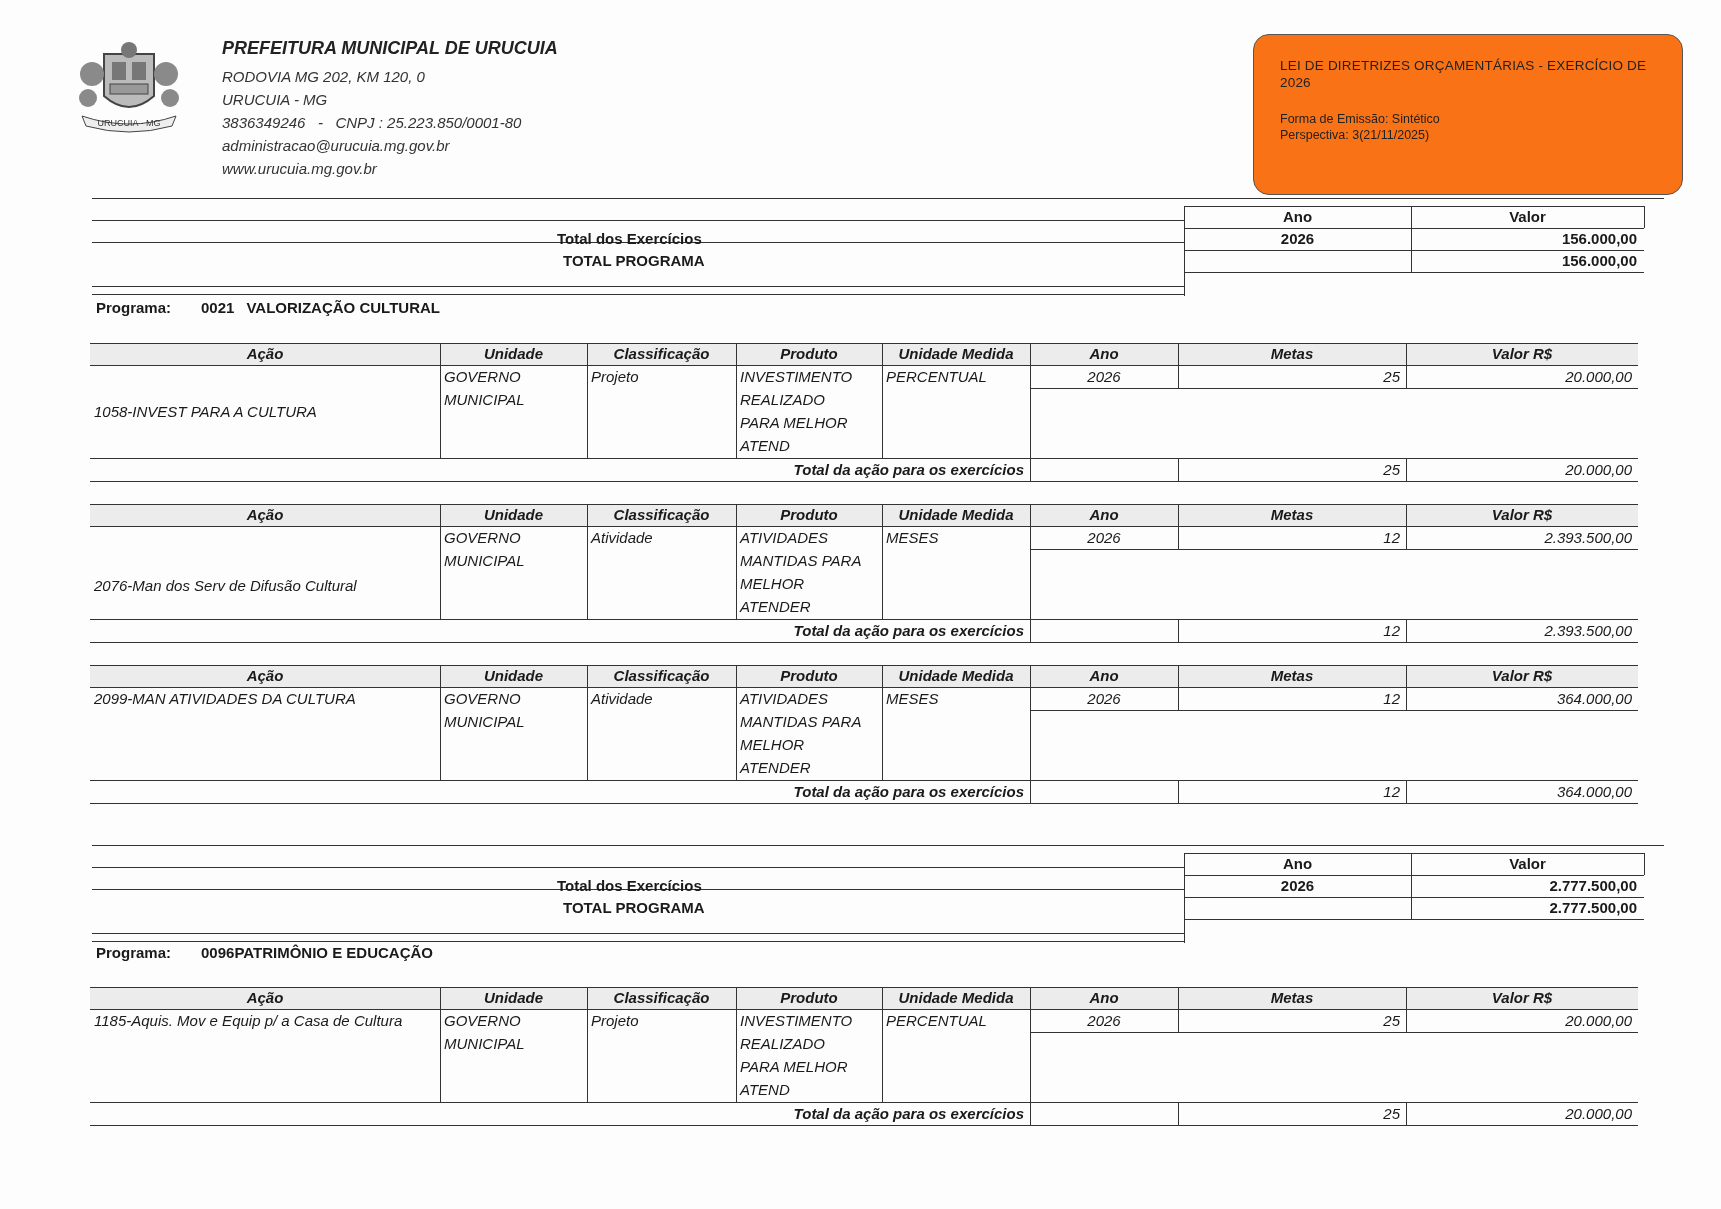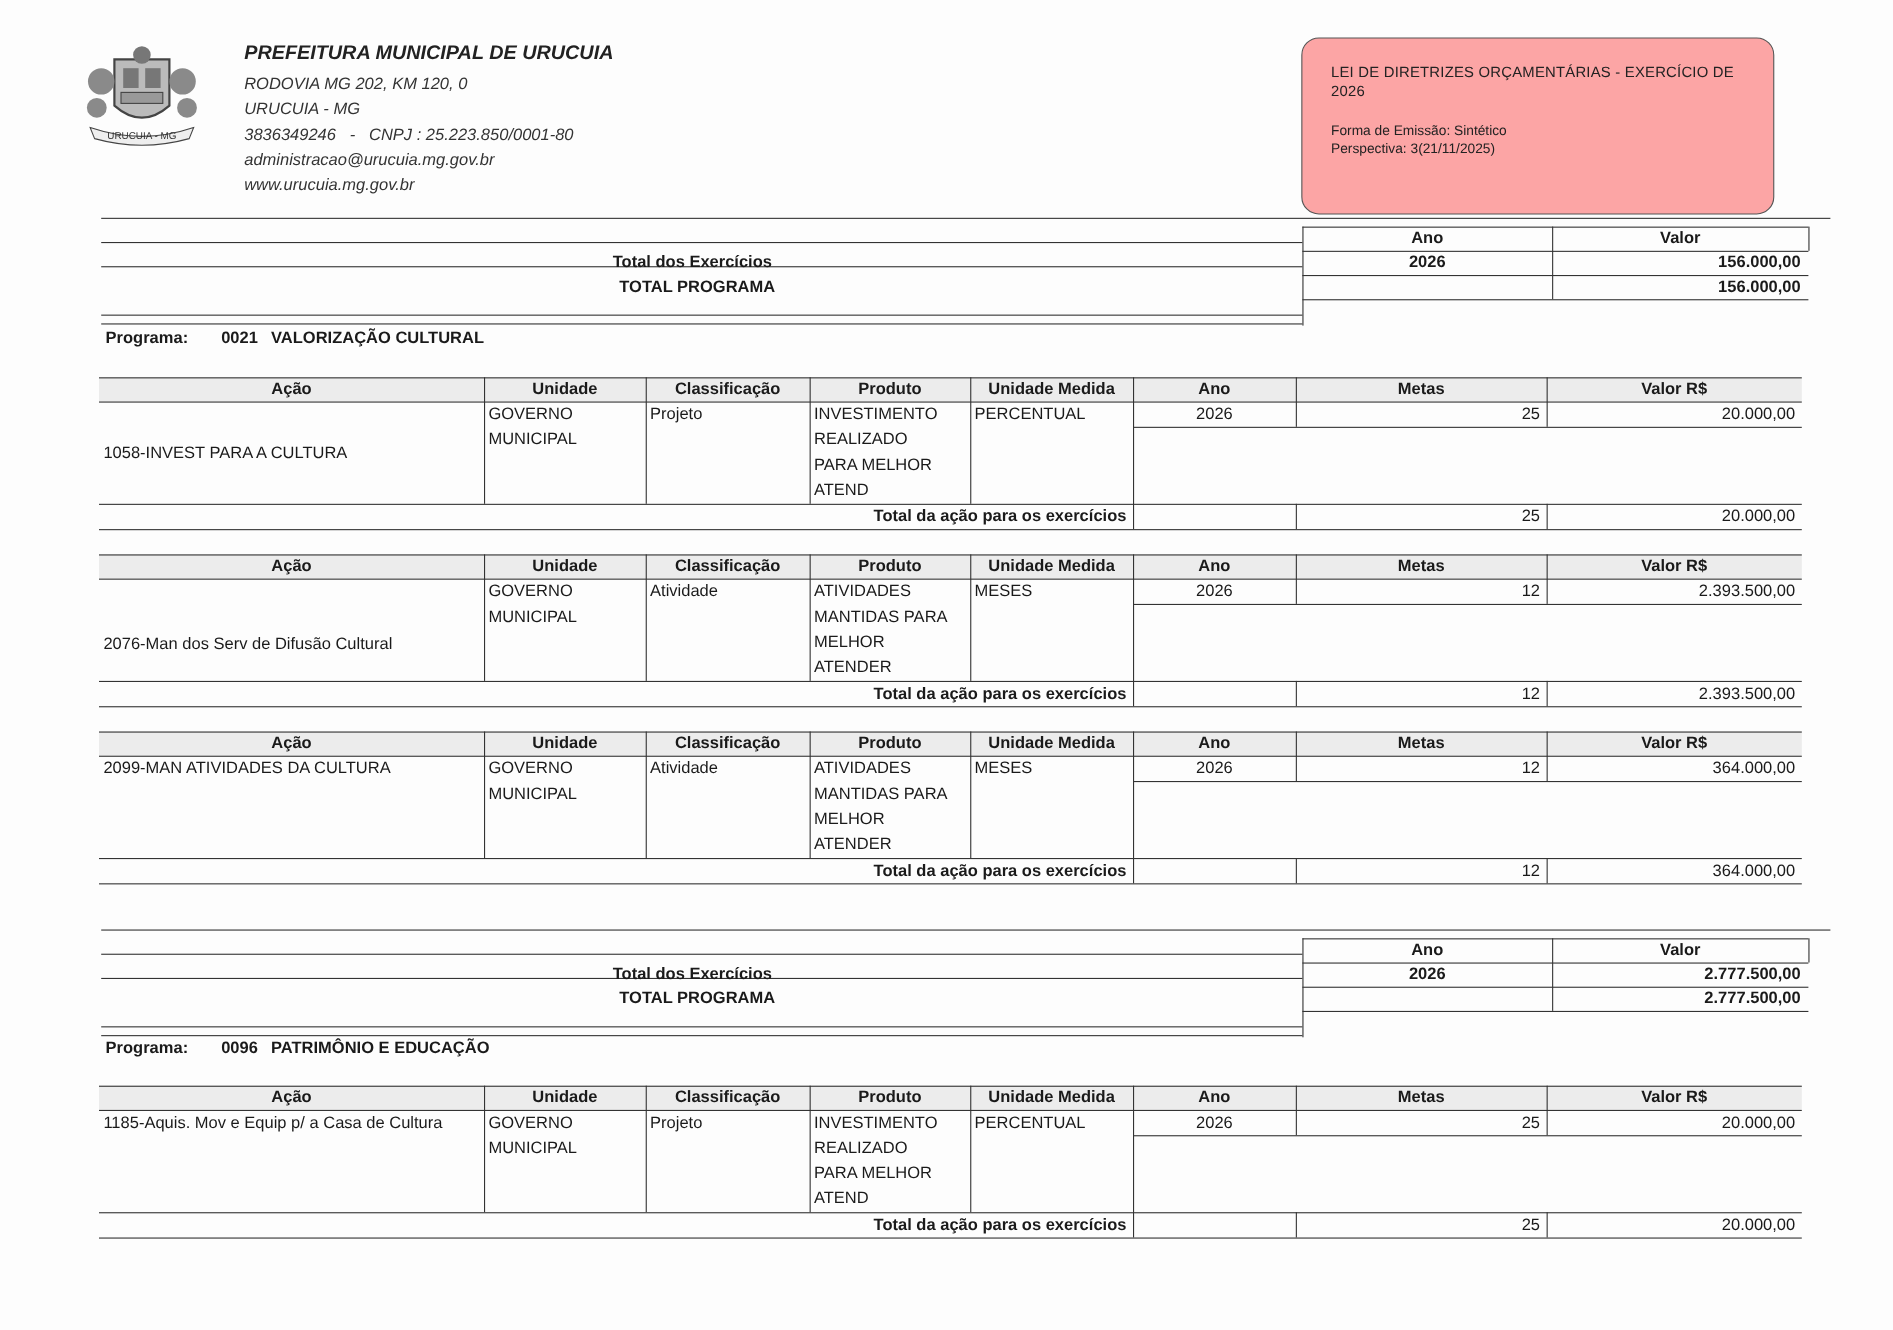--- a/index.html
+++ b/index.html
@@ -7,35 +7,35 @@
     width: 1721px; height: 1209px; background: #fdfdfd; position: relative; overflow: hidden;
     font-family: "Liberation Sans", sans-serif; color: #1a1a1a;
   }
   .abs { position: absolute; }
   
   .logo { left: 74px; top: 40px; width: 110px; height: 96px; }
   .org { left: 222px; top: 38px; }
   .org .title { font-size: 18px; font-weight: bold; font-style: italic; color: #222; margin-bottom: 6px; }
   .org .line { font-size: 15px; font-style: italic; color: #333; line-height: 23px; }
   .infobox {
-    left: 1183px; top: 34px; width: 428px; height: 159px; border: 1.5px solid #555;
-    border-radius: 16px; background: #fca5a5; text-decoration: underline;
+    left: 1253px; top: 34px; width: 428px; height: 159px; border: 1.5px solid #555;
+    border-radius: 16px; background: #f97316; text-decoration: underline;
   }
   .infobox .t1 { position: absolute; left: 26px; top: 22px; width: 390px; font-size: 13.5px; letter-spacing: 0.2px; line-height: 17px; color: #222; }
   .infobox .t2 { position: absolute; left: 26px; top: 76px; font-size: 12.5px; line-height: 16px; color: #222; }
 
   .hline { position: absolute; height: 0; border-top: 1.5px solid #333; }
   .vline { position: absolute; width: 0; border-left: 1.5px solid #333; }
   .txt { position: absolute; font-size: 15px; white-space: nowrap; }
   .txt.b { font-weight: bold; }
   .right { text-align: right; }
   .center { text-align: center; }
 
   
-  .action { position: absolute; left: 90px; width: 1548px; height: 140px; }
+  .action { position: absolute; left: 90px; width: 1548px; height: 140px; font-style: italic; }
   .action .hdrbg { position: absolute; left: 0; top: 0; width: 100%; height: 22px; background: #ececec; }
   .action .h { position: absolute; top: 2px; font-size: 15px; font-weight: bold; text-align: center; }
   .action .c { position: absolute; font-size: 15px; line-height: 23px; }
   .program { position: absolute; left: 96px; font-size: 15px; font-weight: bold; }
   .program .code { margin-left: 30px; }
 </style>
 </head>
 <body>
 
 <div class="abs logo">
@@ -288,14 +288,14 @@
     <div class="hline" style="left: 92px; top: 941px; width: 1092px;"></div>
     <span class="txt b center" style="left: 1184px; top: 855px; width: 227px;">Ano</span>
     <span class="txt b center" style="left: 1411px; top: 855px; width: 233px;">Valor</span>
     <span class="txt b" style="left: 557px; top: 877px;">Total dos Exercícios</span>
     <span class="txt b" style="left: 563px; top: 899px;">TOTAL PROGRAMA</span>
     <span class="txt b center" style="left: 1184px; top: 877px; width: 227px;">2026</span>
     <span class="txt b right" style="left: 1411px; top: 877px; width: 226px;">2.777.500,00</span>
     <span class="txt b right" style="left: 1411px; top: 899px; width: 226px;">2.777.500,00</span>
   </div>
 <div id="program-1">
-    <div class="program" style="top: 944px;"><span>Programa:</span><span class="code">0096</span><span style="margin-left: 12px;">PATRIMÔNIO E EDUCAÇÃO</span></div>
+    <div class="program" style="top: 944px;"><span>Programa:</span><span class="code">0096</span><span style="">PATRIMÔNIO E EDUCAÇÃO</span></div>
   </div>
 
 </body></html>

